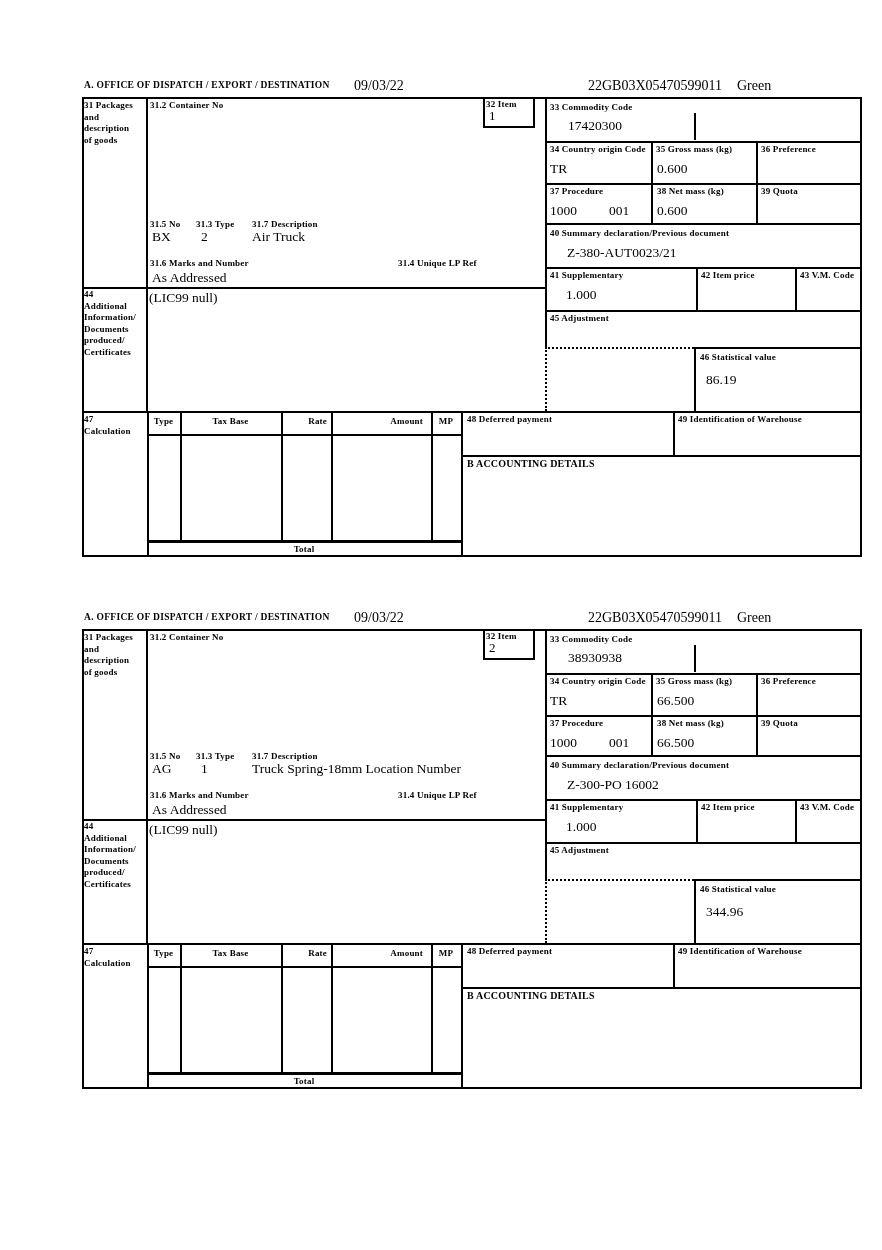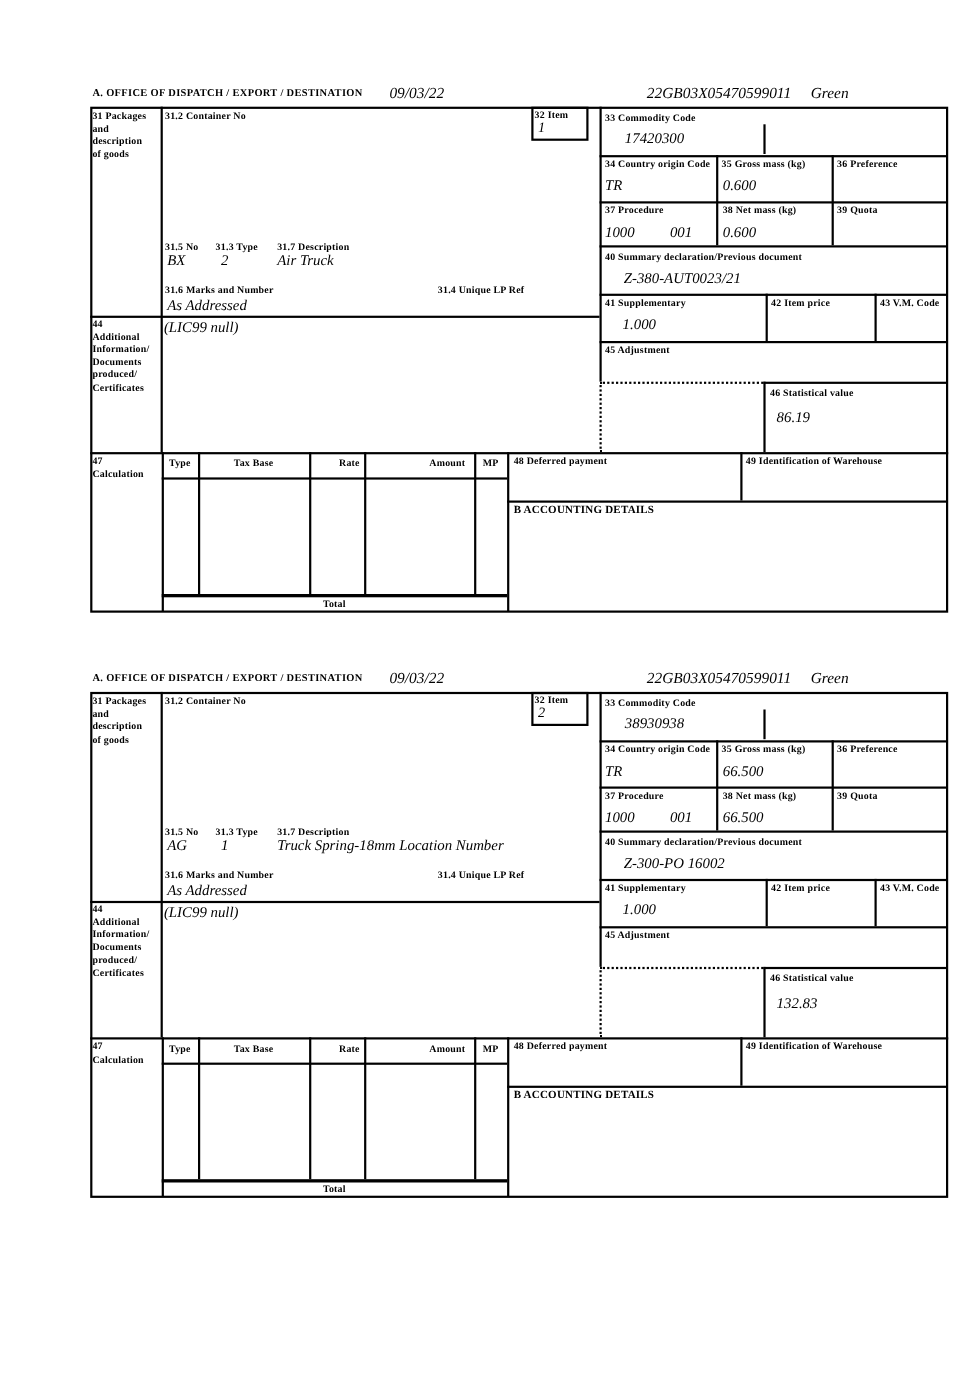--- a/index.html
+++ b/index.html
@@ -1,21 +1,21 @@
 <!DOCTYPE html>
 <html><head>
 <meta charset="utf-8">
 <style>
   html,body{margin:0;padding:0;background:#fff;}
   #page{position:relative;width:882px;height:1250px;background:#ffffff;overflow:hidden;
         font-family:"Liberation Serif","DejaVu Serif",serif;color:#000;}
   .section{position:absolute;left:0;width:882px;height:482px;}
   .lbl{position:absolute;font-weight:bold;font-size:9px;line-height:11.5px;
        letter-spacing:0.2px;white-space:pre-line;}
-  .val{position:absolute;font-size:13.5px;white-space:nowrap;font-style:italic;}
+  .val{position:absolute;font-size:13.5px;white-space:nowrap;}
   .big{font-size:14px;}
   .ln{position:absolute;background:#000;}
   .dot-h{position:absolute;border-top:2px dotted #000;}
   .dot-v{position:absolute;border-left:2px dotted #000;}
   .rect{position:absolute;box-sizing:border-box;}
   .center{text-align:center;}
   .right{text-align:right;}
 </style>
 </head>
 <body>
@@ -199,21 +199,21 @@
     <span class="val" style="left:567px;top:167px;">Z-300-PO 16002</span>
 
     <span class="lbl" style="left:550px;top:192px;">41 Supplementary</span>
     <span class="lbl" style="left:701px;top:192px;">42 Item price</span>
     <span class="lbl" style="left:800px;top:192px;">43 V.M. Code</span>
     <span class="val" style="left:566px;top:209px;">1.000</span>
 
     <span class="lbl" style="left:550px;top:235px;">45 Adjustment</span>
 
     <span class="lbl" style="left:700px;top:274px;">46 Statistical value</span>
-    <span class="val" style="left:706px;top:294px;">132.83</span>
+    <span class="val" style="left:706px;top:294px;">344.96</span>
 
     <span class="lbl" style="left:150px;top:141px;">31.5 No</span>
     <span class="lbl" style="left:196px;top:141px;">31.3 Type</span>
     <span class="lbl" style="left:252px;top:141px;">31.7 Description</span>
     <span class="val" style="left:152px;top:151px;">AG</span>
     <span class="val" style="left:201px;top:151px;">1</span>
     <span class="val" style="left:252px;top:151px;">Truck Spring-18mm Location Number</span>
 
     <span class="lbl" style="left:150px;top:180px;">31.6 Marks and Number</span>
     <span class="lbl" style="left:398px;top:180px;">31.4 Unique LP Ref</span>

